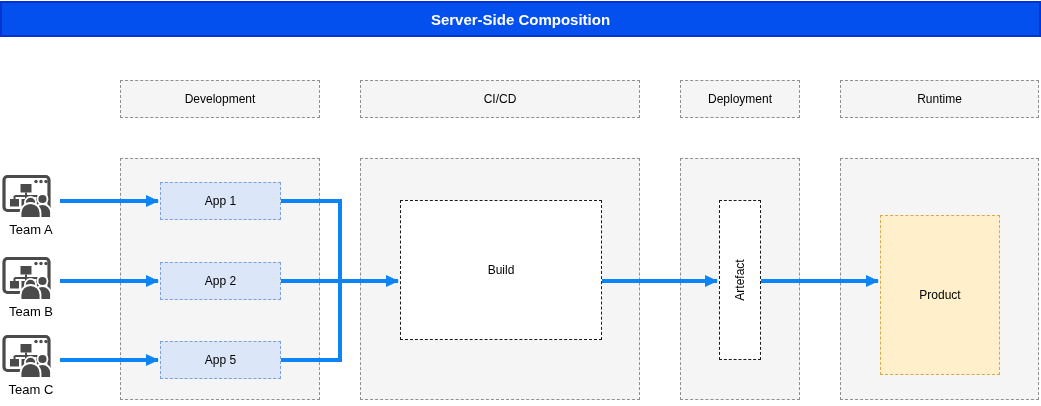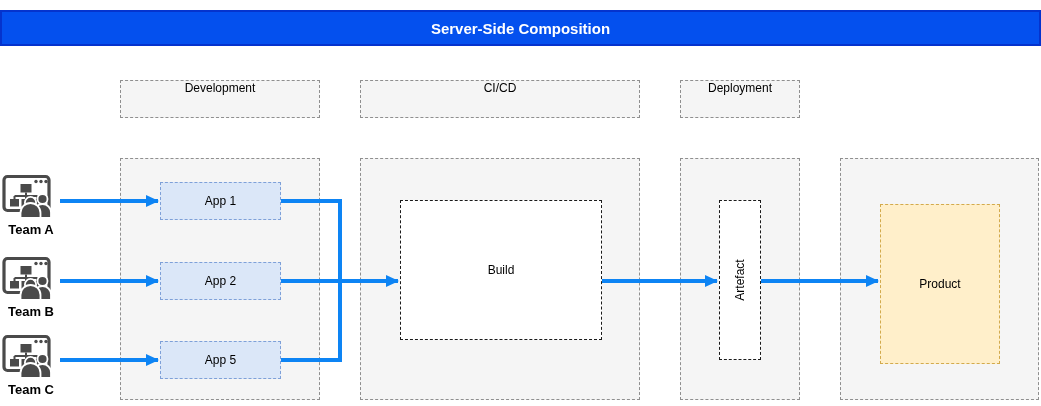--- a/index.html
+++ b/index.html
@@ -9,50 +9,50 @@
     width: 1041px;
     height: 406px;
     background: #ffffff;
     font-family: "Liberation Sans", sans-serif;
     color: var(--text);
     overflow: hidden;
   }
   
   .titlebar {
     position: absolute;
-    left: 0; top: 10px; width: 1041px; height: 36px;
+    left: 0; top: 1px; width: 1041px; height: 36px;
     background: var(--title-bg);
     border: 2px solid var(--title-border);
     color: var(--title-fg);
     font-size: 15px;
     font-weight: bold;
     display: flex; align-items: center; justify-content: center;
   }
   
   .lane-head, .lane-body {
     position: absolute;
     background: var(--lane-fill);
     border: 1px dashed var(--lane-border);
   }
   .lane-head {
     top: 80px; height: 38px;
-    display: flex; justify-content: center;
+    display: flex; align-items: center; justify-content: center;
     font-size: 12px;
   }
   .lane-body { top: 158px; height: 242px; }
   .col-dev  { left: 120px; width: 200px; }
   .col-ci   { left: 360px; width: 280px; }
   .col-dep  { left: 680px; width: 120px; }
   .col-run  { left: 840px; width: 199px; }
   
   .team-icon { position: absolute; left: 2px; width: 56px; height: 46px; }
   .team-a { top: 172px; } .team-b { top: 254px; } .team-c { top: 332px; }
   .team-label {
     position: absolute; left: 0; width: 62px; height: 16px;
-    text-align: center; font-size: 13px; color: var(--text); font-weight: bold;
+    text-align: center; font-size: 13px; color: var(--text);
   }
   .label-a { top: 222px; } .label-b { top: 304px; } .label-c { top: 382px; }
   
   .app-box {
     position: absolute; left: 160px; width: 121px; height: 38px;
     background: var(--app-fill);
     border: 1px dashed var(--app-border);
     display: flex; align-items: center; justify-content: center;
     font-size: 12px;
   }
@@ -66,21 +66,21 @@
   .node-build {
     left: 400px; top: 200px; width: 202px; height: 140px;
     background: var(--node-fill); border: 1px dashed var(--node-border);
   }
   .node-artefact {
     left: 719px; top: 200px; width: 42px; height: 160px;
     background: var(--node-fill); border: 1px dashed var(--node-border);
   }
   .node-artefact .rot { transform: rotate(-90deg); white-space: nowrap; }
   .node-product {
-    left: 880px; top: 204px; width: 120px; height: 160px;
+    left: 880px; top: 215px; width: 120px; height: 160px;
     background: var(--product-fill); border: 1px dashed var(--product-border);
   }
   
   .connectors {
     position: absolute; left: 0; top: 0; width: 1041px; height: 406px;
     pointer-events: none;
   }
   .connectors path { stroke: var(--arrow); stroke-width: 4; fill: none; }
   .connectors .elbow { stroke-linecap: square; }
   .connectors .arrowhead { fill: var(--arrow); }
@@ -101,20 +101,23 @@
   </div>
 
   <div class="lane-head col-dev">
     <span>Development</span>
   </div>
   <div class="lane-head col-dep">
     <span>Deployment</span>
   </div>
   <div class="lane-head col-ci">
     <span>CI/CD</span>
+  </div>
+  <div class="lane-head col-run">
+    <span>Runtime</span>
   </div>
 
   <div class="lane-body col-dev"></div>
   <div class="lane-body col-ci"></div>
   <div class="lane-body col-dep"></div>
   <div class="lane-body col-run"></div>
 
   <svg class="connectors" viewBox="0 0 1041 406">
     <defs>
       <marker id="ah" markerWidth="13" markerHeight="12" refX="12" refY="6" orient="auto" markerUnits="userSpaceOnUse">

